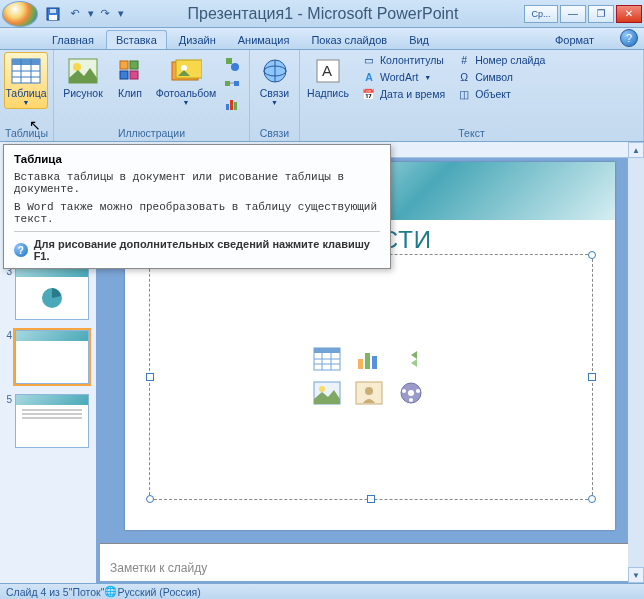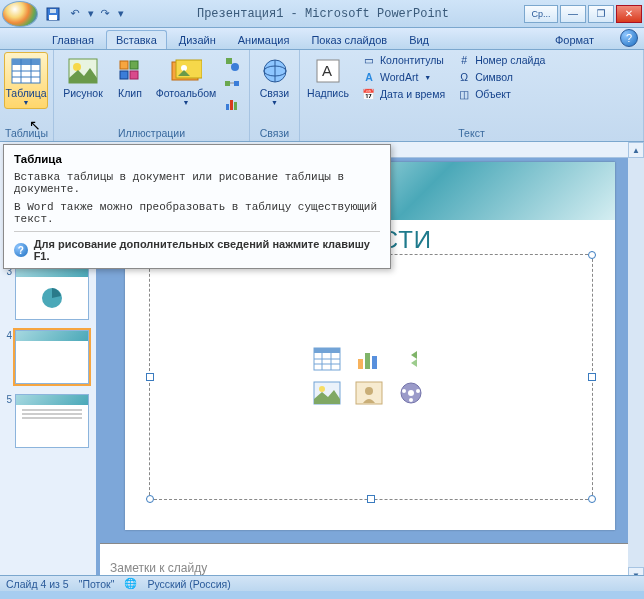--- a/index.html
+++ b/index.html
@@ -4,21 +4,21 @@
 <style>
   * { box-sizing: border-box; margin: 0; padding: 0; font-family: 'Segoe UI', Tahoma, sans-serif; }
   body { width: 644px; height: 599px; overflow: hidden; background: #a7cdf0; font-size: 11px; }
 
   
   .titlebar { height: 28px; background: linear-gradient(#cfe4f8,#bdd7f0); display: flex; align-items: center; border-bottom: 1px solid #7ba7ce; }
   .office-btn { width: 36px; height: 26px; margin: 1px 0 0 2px; border-radius: 50%; background: radial-gradient(circle at 35% 30%, #fff, #f8d77a 30%, #ef8a3d 50%, #6aa84f 70%, #3b7dd8 90%); border: 1px solid #7ba7ce; }
   .qat { display: flex; gap: 4px; margin-left: 6px; align-items: center; }
   .qat-btn { width: 18px; height: 18px; display: flex; align-items: center; justify-content: center; color: #2a5a99; }
   .qat-sep { width: 4px; text-align: center; color: #2a5a99; }
-  .title-text { flex: 1; text-align: center; color: #3a5a7a; font-size: 12px; font-family: Liberation Mono, monospace; }
+  .title-text { flex: 1; text-align: center; color: #3a5a7a; font-size: 16px; }
   .win-btns { display: flex; margin-right: 2px; gap: 2px; }
   .win-btn { width: 26px; height: 18px; border: 1px solid #7ba7ce; background: linear-gradient(#f7fbff,#d7e9f9); display: flex; align-items: center; justify-content: center; font-size: 10px; color: #2a5a99; }
   .win-btn.spell { width: 34px; font-size: 9px; }
   .win-btn.close { background: linear-gradient(#f08a7a,#d93b1e); color: #fff; border-color: #a12; }
 
   
   .tabs { height: 22px; background: linear-gradient(#dbeafc,#bcd7ef); display: flex; align-items: flex-end; padding-left: 42px; gap: 2px; border-bottom: 1px solid #7ba7ce; }
   .tab { padding: 3px 9px; color: #15428b; font-size: 11px; border: 1px solid transparent; border-bottom: none; border-radius: 3px 3px 0 0; cursor: default; }
   .tab.active { background: #d2e4f6; border-color: #8cb4dc; }
   .tab.context { margin-left: auto; margin-right: 10px; }
@@ -75,21 +75,21 @@
 
   
   .tooltip { position: absolute; left: 3px; top: 144px; width: 388px; background: #fbfdff; border: 1px solid #8a8a8a; box-shadow: 2px 2px 6px rgba(0,0,0,.25); padding: 8px 10px 6px 10px; z-index: 50; }
   .tooltip .tt-title { font-weight: bold; font-size: 11.5px; margin-bottom: 6px; }
   .tooltip .tt-body { font-size: 11px; color: #333; margin-bottom: 6px; font-family: Liberation Mono, monospace; }
   .tooltip hr { border: none; border-top: 1px solid #ccc; margin: 6px 0; }
   .tooltip .tt-help { display: flex; align-items: center; gap: 6px; font-size: 11px; color: #333; font-weight: bold; }
   .tt-help .qicon { width: 14px; height: 14px; border-radius: 50%; background: radial-gradient(circle at 30% 30%, #8ec6ff, #1e6fc0); color: #fff; font-size: 10px; display: flex; align-items: center; justify-content: center; }
 
   
-  .status { position: absolute; bottom: 8px; left: 0; right: 0; height: 16px; background: linear-gradient(#d2e4f6,#bcd7ef); display: flex; align-items: center; font-size: 10.5px; color: #2a5a99; padding: 0 6px; gap: 10px; border-top: 1px solid #7ba7ce; }
+  .status { position: absolute; bottom: 0; left: 0; right: 0; height: 16px; background: linear-gradient(#d2e4f6,#bcd7ef); display: flex; align-items: center; font-size: 10.5px; color: #2a5a99; padding: 0 6px; border-top: 1px solid #7ba7ce; }
 
   
   .cursor { position: absolute; left: 29px; top: 117px; z-index: 60; font-size: 14px; color: #000; pointer-events: none; }
 </style>
 </head>
 <body>
 
 <div class="titlebar">
   <div class="office-btn"></div>
   <div class="qat">

